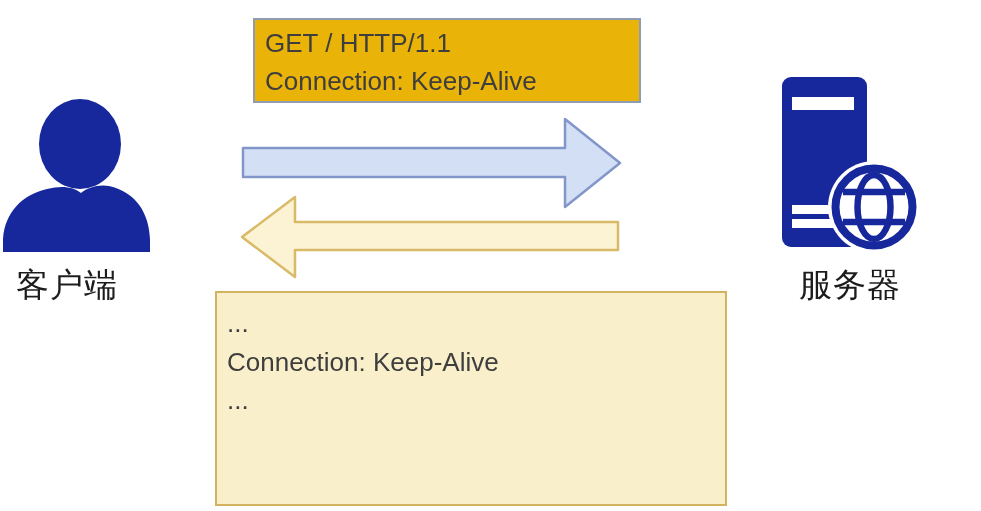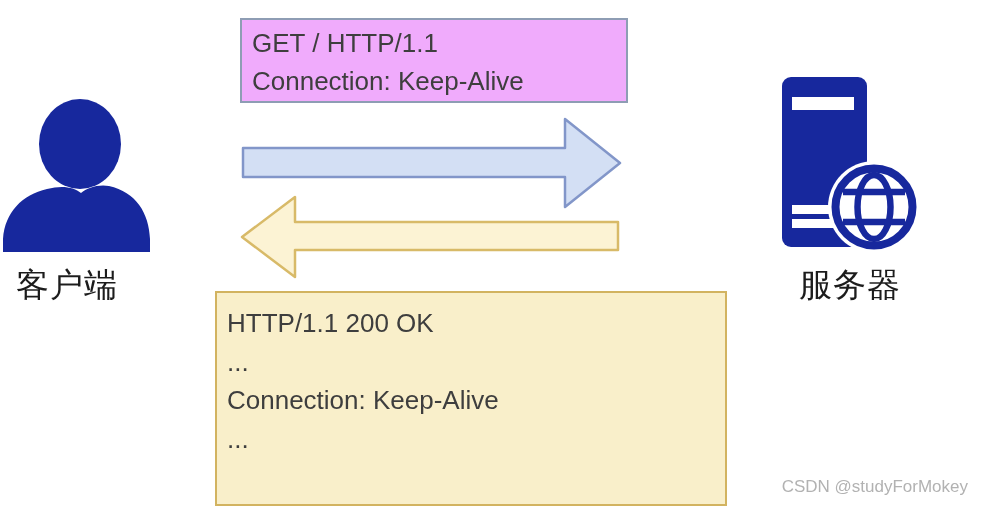--- a/index.html
+++ b/index.html
@@ -25,35 +25,34 @@
   .watermark{
     position:absolute;left:760px;top:477px;width:208px;text-align:right;
     font-size:17px;color:#b2b2b2;white-space:nowrap;
   }
 </style>
 </head>
 <body>
 
 <div class="canvas">
 
-  <div class="msg-box req-box" style="background-color: #f0abfc; border-color: rgb(142, 157, 180);">
+  <div class="msg-box req-box" style="background-color: #eab308; border-color: rgb(142, 157, 180); margin-left: 13px;">
     <span class="line">GET / HTTP/1.1</span>
     <span class="line">Connection: Keep-Alive</span>
   </div>
 
   <svg class="arrow-svg" style="left:240px;top:116px;" width="385" height="94" viewBox="0 0 385 94">
     <polygon points="3,32 325,32 325,3 380,47 325,91 325,61 3,61" stroke-width="2.5" stroke-linejoin="round" fill="#d3dff4" stroke="#8296c9"></polygon>
   </svg>
 
   <svg class="arrow-svg" style="left:238px;top:193px;" width="385" height="88" viewBox="0 0 385 88">
     <polygon points="4,44 57,4 57,29 380,29 380,57 57,57 57,84" stroke-width="2.5" stroke-linejoin="round" fill="#fcf3d4" stroke="#d8ba68"></polygon>
   </svg>
 
   <div class="msg-box resp-box" style="background-color: rgb(249, 239, 202); border-color: rgb(210, 179, 96);">
-    <span class="line">HTTP/1.1 200 OK</span>
     <span class="line">...</span>
     <span class="line">Connection: Keep-Alive</span>
     <span class="line">...</span>
   </div>
 
   <svg class="abs" style="left:2px;top:98px;" width="150" height="154" viewBox="0 0 150 154" fill="#17289d">
     <ellipse cx="78" cy="46" rx="41" ry="45"></ellipse>
     <path d="M1,154 L1,141 C3,114 20,97 45,91 C60,87 72,89 79,95 C85,90 96,86 107,88 C134,94 147,115 148,141 L148,154 Z"></path>
   </svg>
 
@@ -67,15 +66,14 @@
       <circle cx="99" cy="137" r="38.5" fill="#ffffff" stroke-width="8" stroke="#17289d"></circle>
       <ellipse cx="99" cy="137" rx="16.5" ry="32" fill="none" stroke-width="6.5" stroke="#17289d"></ellipse>
       <line x1="68" y1="122" x2="130" y2="122" stroke-width="6.5" stroke="#17289d"></line>
       <line x1="68" y1="152" x2="130" y2="152" stroke-width="6.5" stroke="#17289d"></line>
     </g>
   </svg>
 
   <div class="actor-label client-label">客户端</div>
   <div class="actor-label server-label">服务器</div>
 
-  <div class="watermark" style="color: rgb(178, 178, 178);">CSDN @studyForMokey</div>
 
 </div>
 
 </body></html>

